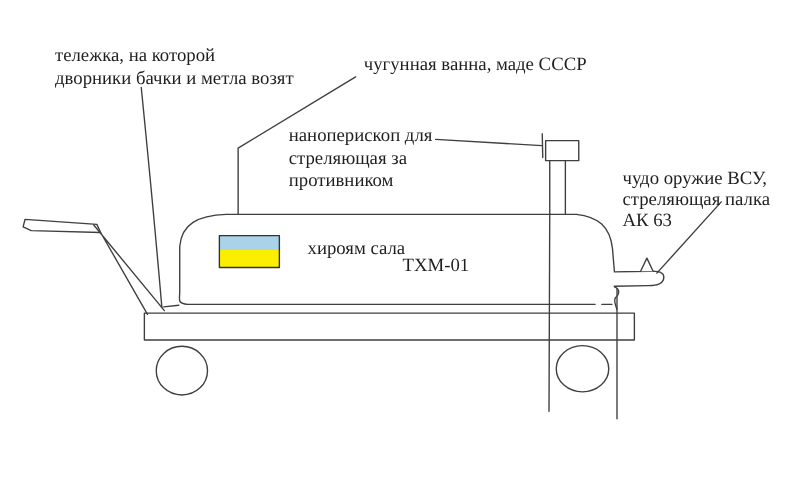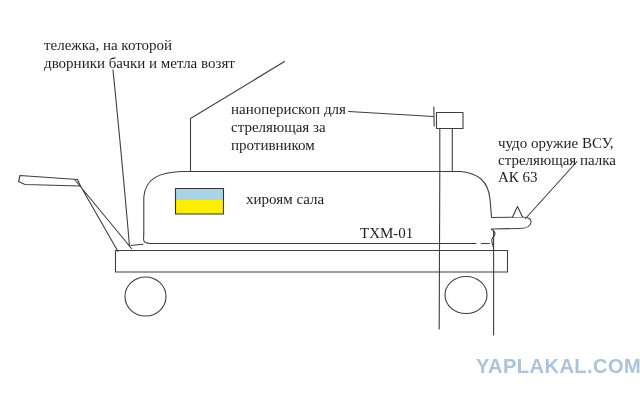--- a/index.html
+++ b/index.html
@@ -36,21 +36,21 @@
     font-weight: bold;
     font-size: 20px;
     color: #a9c4dc;
     letter-spacing: 0.5px;
   }
   .lbl-cart      { left: 44px;  top: 36px;  }
   .lbl-bathtub   { left: 291px; top: 43px;  }
   .lbl-periscope { left: 231px; top: 100px; }
   .lbl-weapon    { left: 498px; top: 135px; }
   .lbl-flagcap   { left: 246px; top: 190px; }
-  .lbl-model     { left: 322px; top: 224px; margin-left: 38px; }
+  .lbl-model     { left: 322px; top: 204px; }
   .lbl-drain     { left: 397px; top: 331px; }
 </style>
 </head>
 <body>
 
 <div class="stage">
 
   <svg viewBox="0 0 640 400" width="640" height="400" fill="none" stroke="#3f3f3f" stroke-width="1.1" stroke-linecap="round" stroke-linejoin="round">
 
     <g>
@@ -92,29 +92,29 @@
       <path d="M348.5 111.5 L433.5 116.5"></path>
       <path d="M577 161.5 L525.5 218.5"></path>
       <path d="M439.8 171 L439.2 329"></path>
       <path d="M493.6 231 L493.6 335"></path>
     </g>
   </svg>
 
   <div class="label lbl-cart">тележка, на которой
 дворники бачки и метла возят</div>
 
+  <div class="label lbl-bathtub">чугунная ванна, маде СССР</div>
 
   <div class="label lbl-periscope">наноперископ для
 стреляющая за
 противником</div>
 
   <div class="label lbl-weapon tight">чудо оружие ВСУ,
 стреляющая палка
 АК 63</div>
 
   <div class="label lbl-flagcap">хироям сала</div>
 
   <div class="label lbl-model">ТХМ-01</div>
 
 
-  <div class="watermark">YAPLAKAL.COM</div>
 
 </div>
 
 </body></html>

